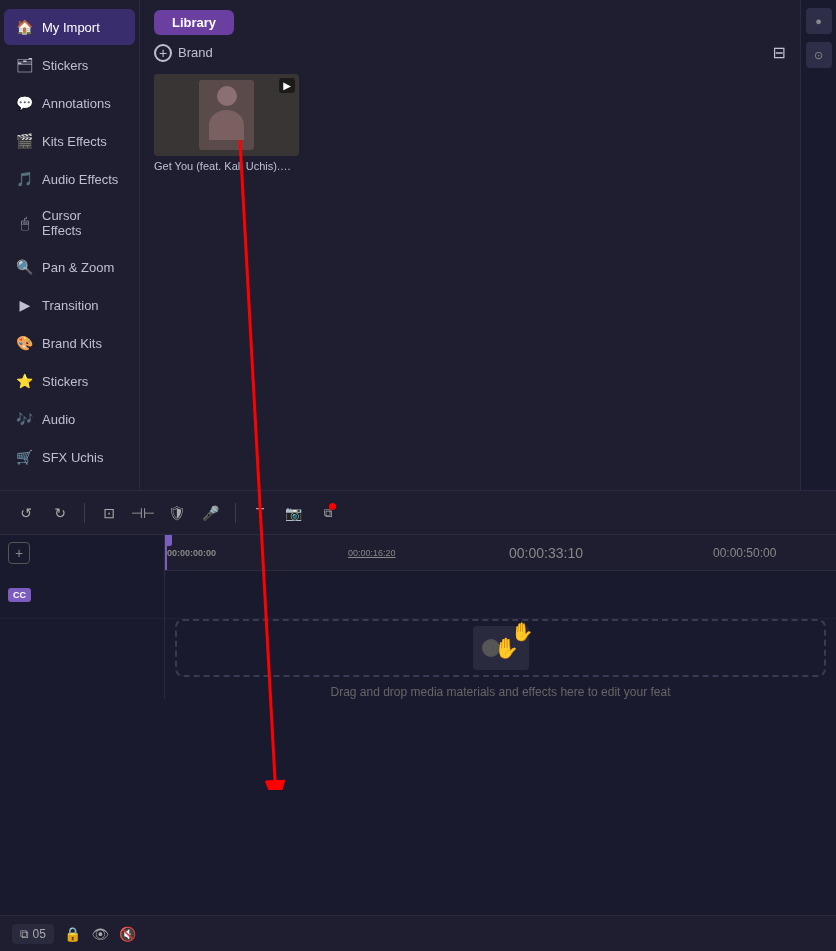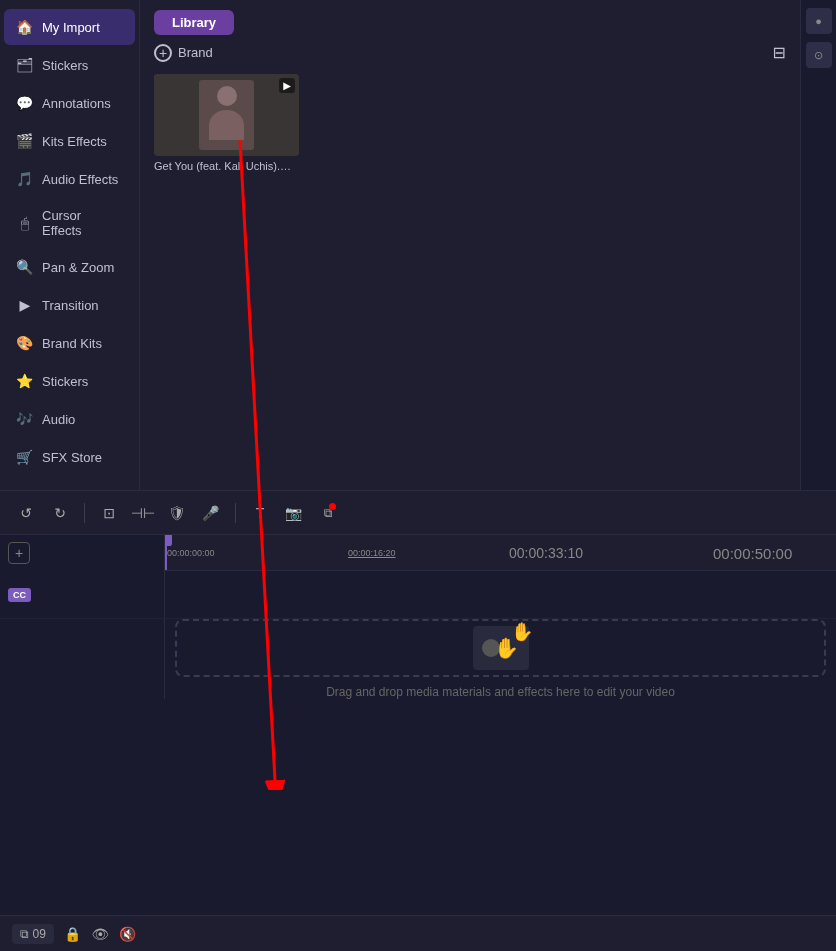--- a/index.html
+++ b/index.html
@@ -401,21 +401,21 @@
     <div class="sidebar-item">
       <span class="icon">⭐</span>
       <span>Stickers</span>
     </div>
     <div class="sidebar-item">
       <span class="icon">🎶</span>
       <span>Audio</span>
     </div>
     <div class="sidebar-item">
       <span class="icon">🛒</span>
-      <span>SFX Store</span>
+      <span>SFX Uchis</span>
     </div>
   </div>
 
   <div class="main-content">
     <div class="library-tab-bar">
       <div class="library-tab">
         <span>Library</span>
       </div>
     </div>
     <div class="library-toolbar">
@@ -498,24 +498,24 @@
   </div>
 
   <div class="timeline-track-area">
 
     <div style="display:flex;align-items:stretch;">
       <div style="width:165px;min-width:165px;height:36px;border-right:1px solid #2a2a40;display:flex;align-items:center;padding:0 8px;">
         <div class="add-track-btn">+</div>
       </div>
 
       <div style="flex:1;height:36px;background:#1e1e30;position:relative;overflow:hidden;border-bottom:1px solid #2a2a40;">
-        <div style="position:absolute;top:50%;transform:translateY(-50%);left:2px;color:#888;font-size:9px;">00:00:00:00</div>
+        <div style="position:absolute;top:50%;transform:translateY(-50%);left:2px;color:#888;font-size:9px;font-weight:bold;">00:00:00:00</div>
         <div style="position:absolute;top:50%;transform:translateY(-50%);left:183px;color:#888;font-size:9px;text-decoration:underline;">00:00:16:20</div>
         <div style="position:absolute;top:50%;transform:translateY(-50%);left:344px;color:#888;font-size:14px;">00:00:33:10</div>
-        <div style="position:absolute;top:50%;transform:translateY(-50%);left:548px;color:#888;font-size:15px;">00:00:50:00</div>
+        <div style="position:absolute;top:50%;transform:translateY(-50%);left:548px;color:#888;font-size:12px;">00:00:50:00</div>
 
         <div style="position:absolute;left:0;top:0;width:2px;height:100%;background:#7c5cbf;z-index:10;">
           <div style="position:absolute;top:-1px;left:-5px;width:12px;height:12px;background:#7c5cbf;border-radius:2px;"></div>
         </div>
       </div>
     </div>
 
     <div class="track-row">
       <div class="track-label-area">
         <span class="cc-badge">CC</span>
@@ -526,28 +526,28 @@
     <div style="flex:1;display:flex;flex-direction:column;position:relative;">
       <div class="drop-zone-row">
         <div class="drop-zone-label"></div>
         <div class="drop-zone-content">
           <div class="drop-zone-placeholder">
             <div class="placeholder-icon">
               <div class="placeholder-circle"></div>
               <span style="font-size:20px;margin-left:-6px;">✋</span>
             </div>
           </div>
-          <div class="drop-hint-text">Drag and drop media materials and effects here to edit your video</div>
+          <div class="drop-hint-text">Drag and drop media materials and effects here to edit your feat</div>
         </div>
       </div>
     </div>
   </div>
 
   <div class="bottom-bar">
     <div class="bottom-bar-badge">
       <span>⧉</span>
-      <span>09</span>
+      <span>05</span>
     </div>
     <div class="bottom-bar-icon">🔒</div>
     <div class="bottom-bar-icon">👁</div>
     <div class="bottom-bar-icon">🔇</div>
   </div>
 </div>
 
 </body></html>

